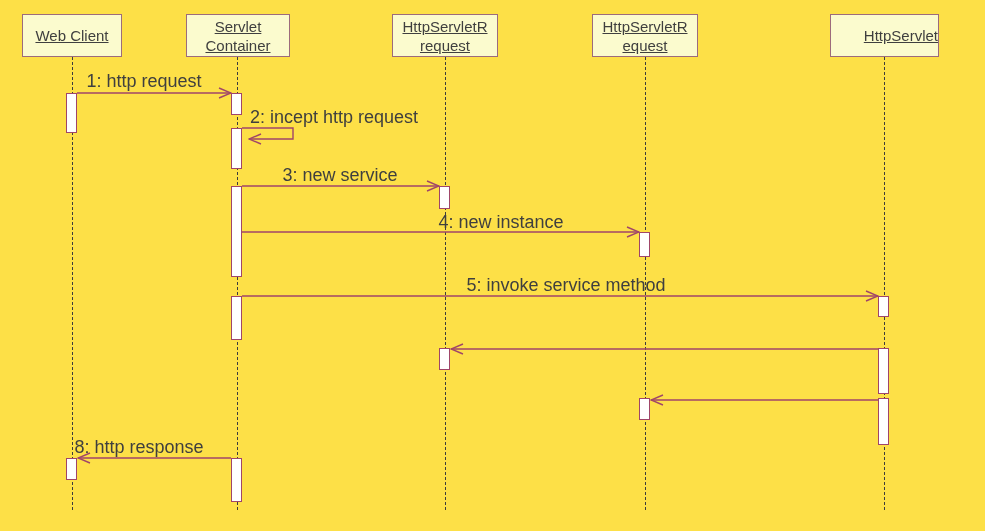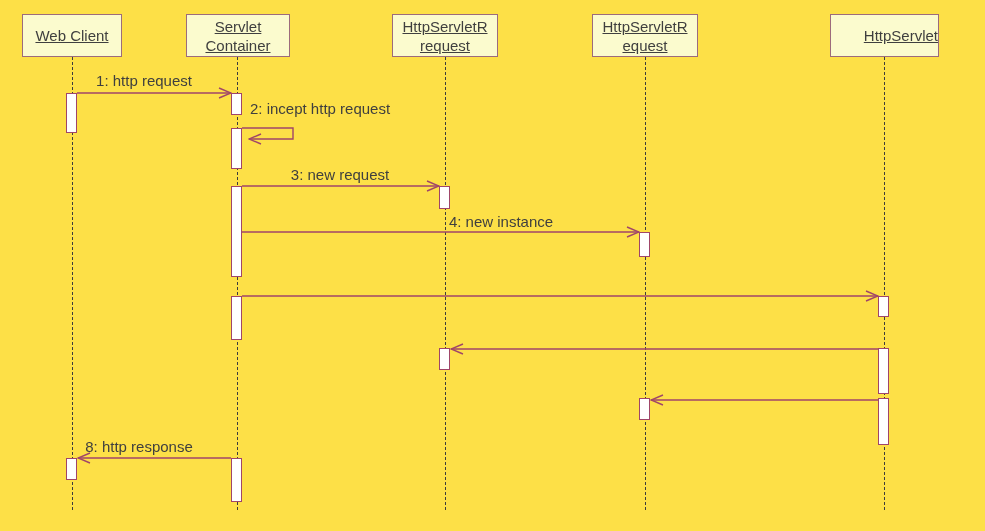--- a/index.html
+++ b/index.html
@@ -43,21 +43,21 @@
   }
   .arrows-layer {
     position: absolute;
     left: 0;
     top: 0;
     z-index: 3;
     pointer-events: none;
   }
   .msg-label {
     position: absolute;
-    font-size: 15px;
+    font-size: 18px;
     height: 18px;
     line-height: 18px;
     white-space: nowrap;
     z-index: 4;
   }
   .msg-label.centered { transform: translateX(-50%); }
 </style>
 </head>
 <body>
 
@@ -108,17 +108,18 @@
       <line x1="77" y1="93" x2="231" y2="93" stroke="#a04569" stroke-width="1.4" marker-end="url(#arrowhead)"></line>
       <polyline points="242,128 293,128 293,139 249,139" fill="none" stroke="#a04569" stroke-width="1.4" marker-end="url(#arrowhead)"></polyline>
       <line x1="242" y1="186" x2="439" y2="186" stroke="#a04569" stroke-width="1.4" marker-end="url(#arrowhead)"></line>
       <line x1="242" y1="232" x2="639" y2="232" stroke="#a04569" stroke-width="1.4" marker-end="url(#arrowhead)"></line>
       <line x1="242" y1="296" x2="878" y2="296" stroke="#a04569" stroke-width="1.4" marker-end="url(#arrowhead)"></line>
       <line x1="878" y1="349" x2="451" y2="349" stroke="#a04569" stroke-width="1.4" marker-end="url(#arrowhead)"></line>
       <line x1="878" y1="400" x2="651" y2="400" stroke="#a04569" stroke-width="1.4" marker-end="url(#arrowhead)"></line>
       <line x1="231" y1="458" x2="78" y2="458" stroke="#a04569" stroke-width="1.4" marker-end="url(#arrowhead)"></line>
     </svg>
     <div class="msg-label centered" style="left: 144px; top: 72px; color: rgb(63, 63, 63);">1: http request</div>
-    <div class="msg-label" style="left: 250px; top: 100px; color: rgb(63, 63, 63);">2: incept http request</div>
-    <div class="msg-label centered" style="left: 340px; top: 166px; color: rgb(63, 63, 63);">3: new request</div>
+    <div class="msg-label" style="left: 250px; top: 108px; color: rgb(63, 63, 63);">2: incept http request</div>
+    <div class="msg-label centered" style="left: 340px; top: 166px; color: rgb(63, 63, 63);">3: new service</div>
     <div class="msg-label centered" style="left: 455px; top: 213px; color: rgb(63, 63, 63); margin-left: 46px;">4: new instance</div>
+    <div class="msg-label centered" style="left: 566px; top: 276px; color: rgb(63, 63, 63);">5: invoke service method</div>
     <div class="msg-label centered" style="left: 139px; top: 438px; color: rgb(63, 63, 63);">8: http response</div>
   </div>
 
 </body></html>

